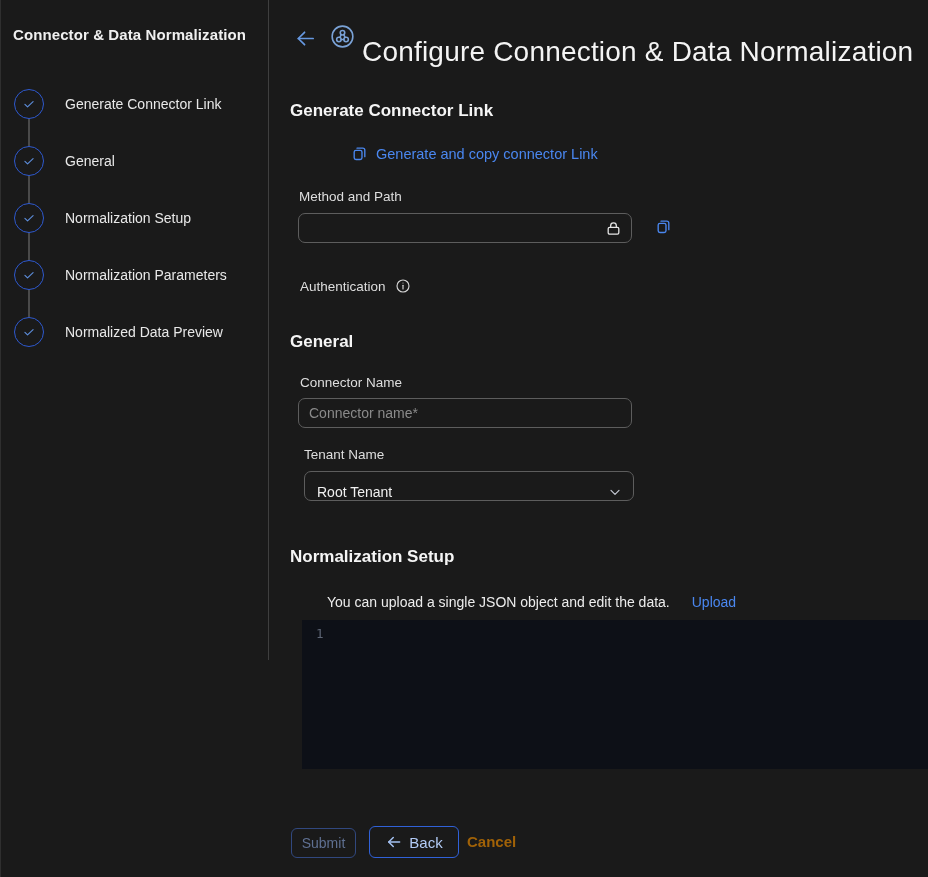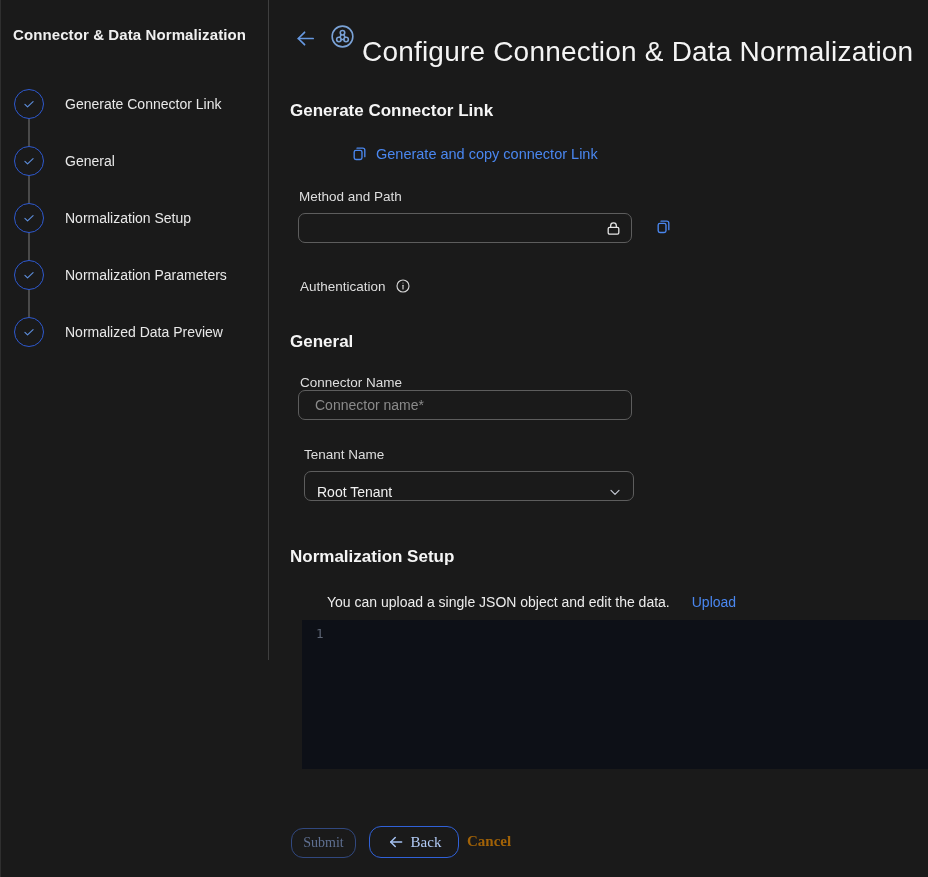--- a/index.html
+++ b/index.html
@@ -34,38 +34,38 @@
   .fld-label { position:absolute; font-size:13.5px; color:#dedede; white-space:nowrap; }
   .l-method { left:29px; top:189px; }
   .l-cname  { left:30px; top:375px; }
   .l-tenant { left:34px; top:447px; }
   .input-wrap {
     position:absolute; width:334px; height:30px;
     border:1px solid #5d5d5d; border-radius:7px;
     display:flex; align-items:center; background:transparent;
   }
   .w-method { left:28px; top:213px; }
-  .w-cname  { left:28px; top:390px;padding-left:6px; }
+  .w-cname  { left:28px; top:398px; }
   .text-input { flex:1; min-width:0; background:transparent; border:none; outline:none; color:#eeeeee; font-size:14px; padding:0 10px; font-family:inherit; }
   .text-input::placeholder { color:#8a8a8a; }
   .lock-wrap { display:flex; margin-right:9px; line-height:0; }
   .copy-btn { position:absolute; left:385px; top:218px; background:none; border:none; padding:0; cursor:pointer; line-height:0; }
   .auth-row { position:absolute; left:30px; top:263px; display:flex; align-items:center; gap:9px; font-size:13.5px; color:#dedede;margin-top:15px; }
   .select {
     position:absolute; left:34px; top:471px; width:330px; height:30px;
     border:1px solid #5d5d5d; border-radius:7px;
     display:flex; align-items:flex-end; justify-content:space-between;
     padding:0 10px 0 12px; cursor:pointer; background:transparent;
   }
   .select-value { font-size:14px; color:#f0f0f0; }
   .upload-row { position:absolute; left:37px; top:594px; display:flex; align-items:flex-end; font-size:14px; color:#ededed; white-space:nowrap;margin-left:20px; }
   .upload-link { color:#4a87f0; font-weight:500; margin-left:22px; font-size:14px; text-decoration:none; cursor:pointer; }
   .editor { position:absolute; left:32px; top:620px; right:0; height:149px; background:#0d1017; cursor:text; }
   .line-no { position:absolute; left:14px; top:6px; font-family:"DejaVu Sans Mono", monospace; font-size:12.5px; color:#5d6575; }
-  .btn { position:absolute; border-radius:12px; background:transparent; font-family:Liberation Serif, serif; cursor:pointer; display:flex; align-items:center; justify-content:center; }
+  .btn { position:absolute; border-radius:6px; background:transparent; font-family:Liberation Sans, sans-serif; cursor:pointer; display:flex; align-items:center; justify-content:center; }
   .btn-submit { left:21px; top:828px; width:65px; height:30px; border:1px solid #31487f; color:#5f7092; font-size:14px; }
   .btn-back   { left:99px; top:826px; width:90px; height:32px; border:1px solid #3061d8; color:#b2cbf6; font-size:15px; gap:6px; font-weight:500; }
   .btn-cancel { left:197px; top:833px; border:none; background:none; color:#a16207; font-size:15px; font-weight:700; padding:0; }
 </style>
 </head>
 <body>
 
 <div class="app">
 
   <aside class="sidebar">

